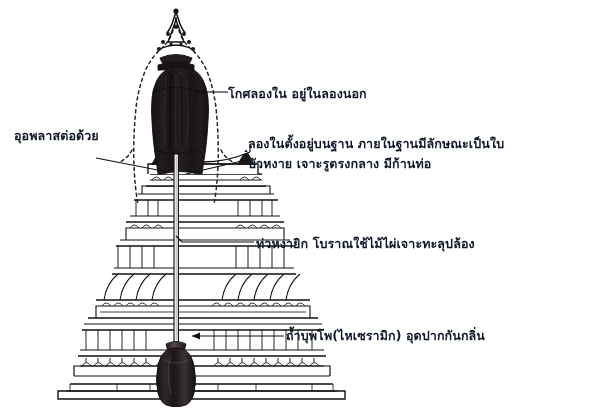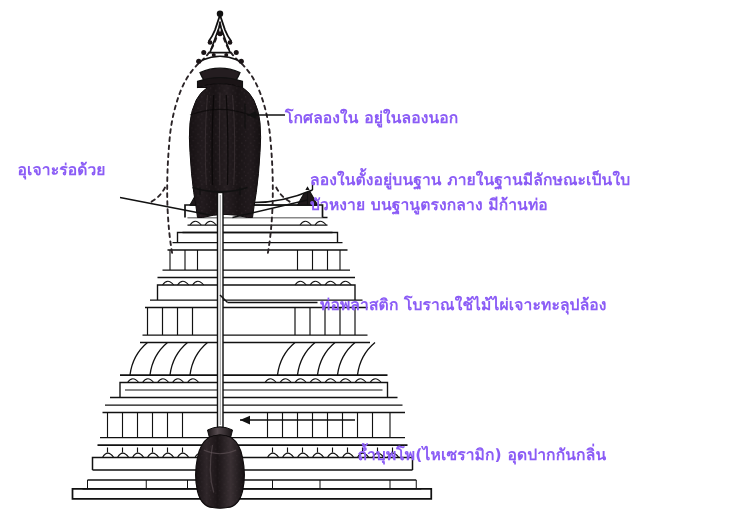--- a/index.html
+++ b/index.html
@@ -15,34 +15,34 @@
     position:absolute;inset:0;
     width:600px;height:419px;
   }
   #artwork{
     position:absolute;left:0;top:0;
     width:600px;height:419px;
     pointer-events:none;
   }
   .label{
     position:absolute;
-    color:#8b5cf6;
+    color:#0f172a;
     font-family:"DejaVu Sans","Liberation Sans",sans-serif;
     font-size:12.5px;
     line-height:1.62;
     font-weight:700;
     white-space:nowrap;
     letter-spacing:0.1px;
   }
   .label .ln{display:block;}
   #label-kot{ left:228px; top:84px; }
   #label-wax{ left:14px;  top:126px; }
   #label-base{ left:248px; top:134px; }
   #label-pipe{ left:256px; top:234px; }
-  #label-jar{  left:286px; top:326px;margin-top:28px; }
+  #label-jar{  left:286px; top:326px; }
 </style>
 </head>
 <body>
 
 <div id="stage">
 
   <svg id="artwork" viewBox="0 0 600 419" xmlns="http://www.w3.org/2000/svg">
     <defs>
 
       <pattern id="speckle" width="7" height="7" patternUnits="userSpaceOnUse">
@@ -323,29 +323,29 @@
       <line x1="284" y1="336" x2="192" y2="336"></line>
       <path d="M192 336 l8 -3.5 l0 7 Z" fill="#111111" stroke="none"></path>
     </g>
   </svg>
 
   <div class="label" id="label-kot">
     <span class="ln">โกศลองใน อยู่ในลองนอก</span>
   </div>
 
   <div class="label" id="label-wax">
-    <span class="ln">อุเจาะร่อด้วย</span>
+    <span class="ln">อุอพลาสต่อด้วย</span>
   </div>
 
   <div class="label" id="label-base">
     <span class="ln">ลองในตั้งอยู่บนฐาน ภายในฐานมีลักษณะเป็นใบ</span>
-    <span class="ln">บัวหงาย บนฐานูตรงกลาง มีก้านท่อ</span>
+    <span class="ln">บัวหงาย เจาะรูตรงกลาง มีก้านท่อ</span>
   </div>
 
   <div class="label" id="label-pipe">
-    <span class="ln">ท่อพลาสติก โบราณใช้ไม้ไผ่เจาะทะลุปล้อง</span>
+    <span class="ln">ท่วหงายิก โบราณใช้ไม้ไผ่เจาะทะลุปล้อง</span>
   </div>
 
   <div class="label" id="label-jar">
     <span class="ln">ถ้ำบุพโพ(ไหเซรามิก) อุดปากกันกลิ่น</span>
   </div>
 
 </div>
 
 </body></html>

